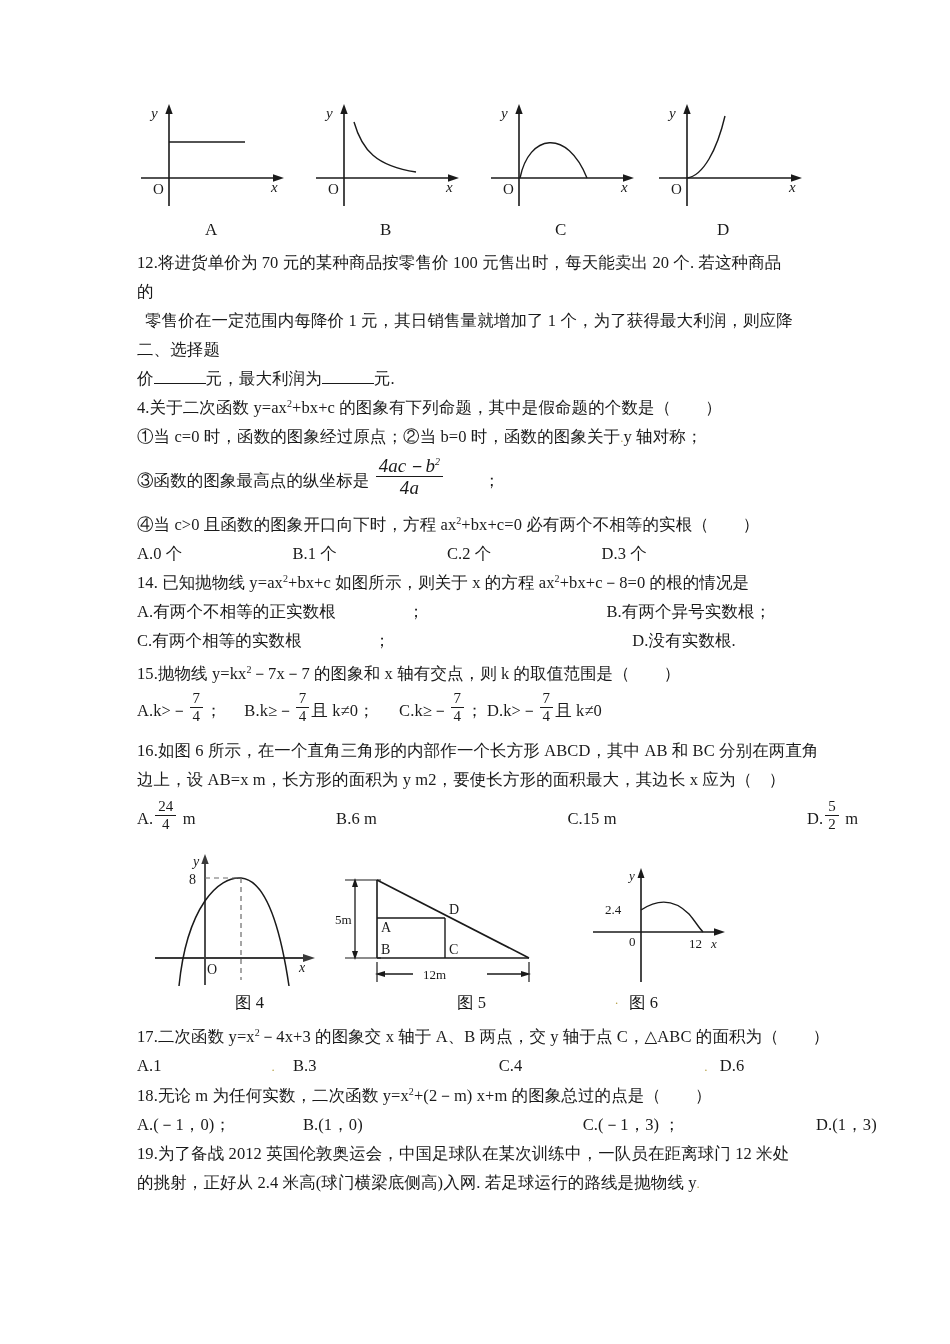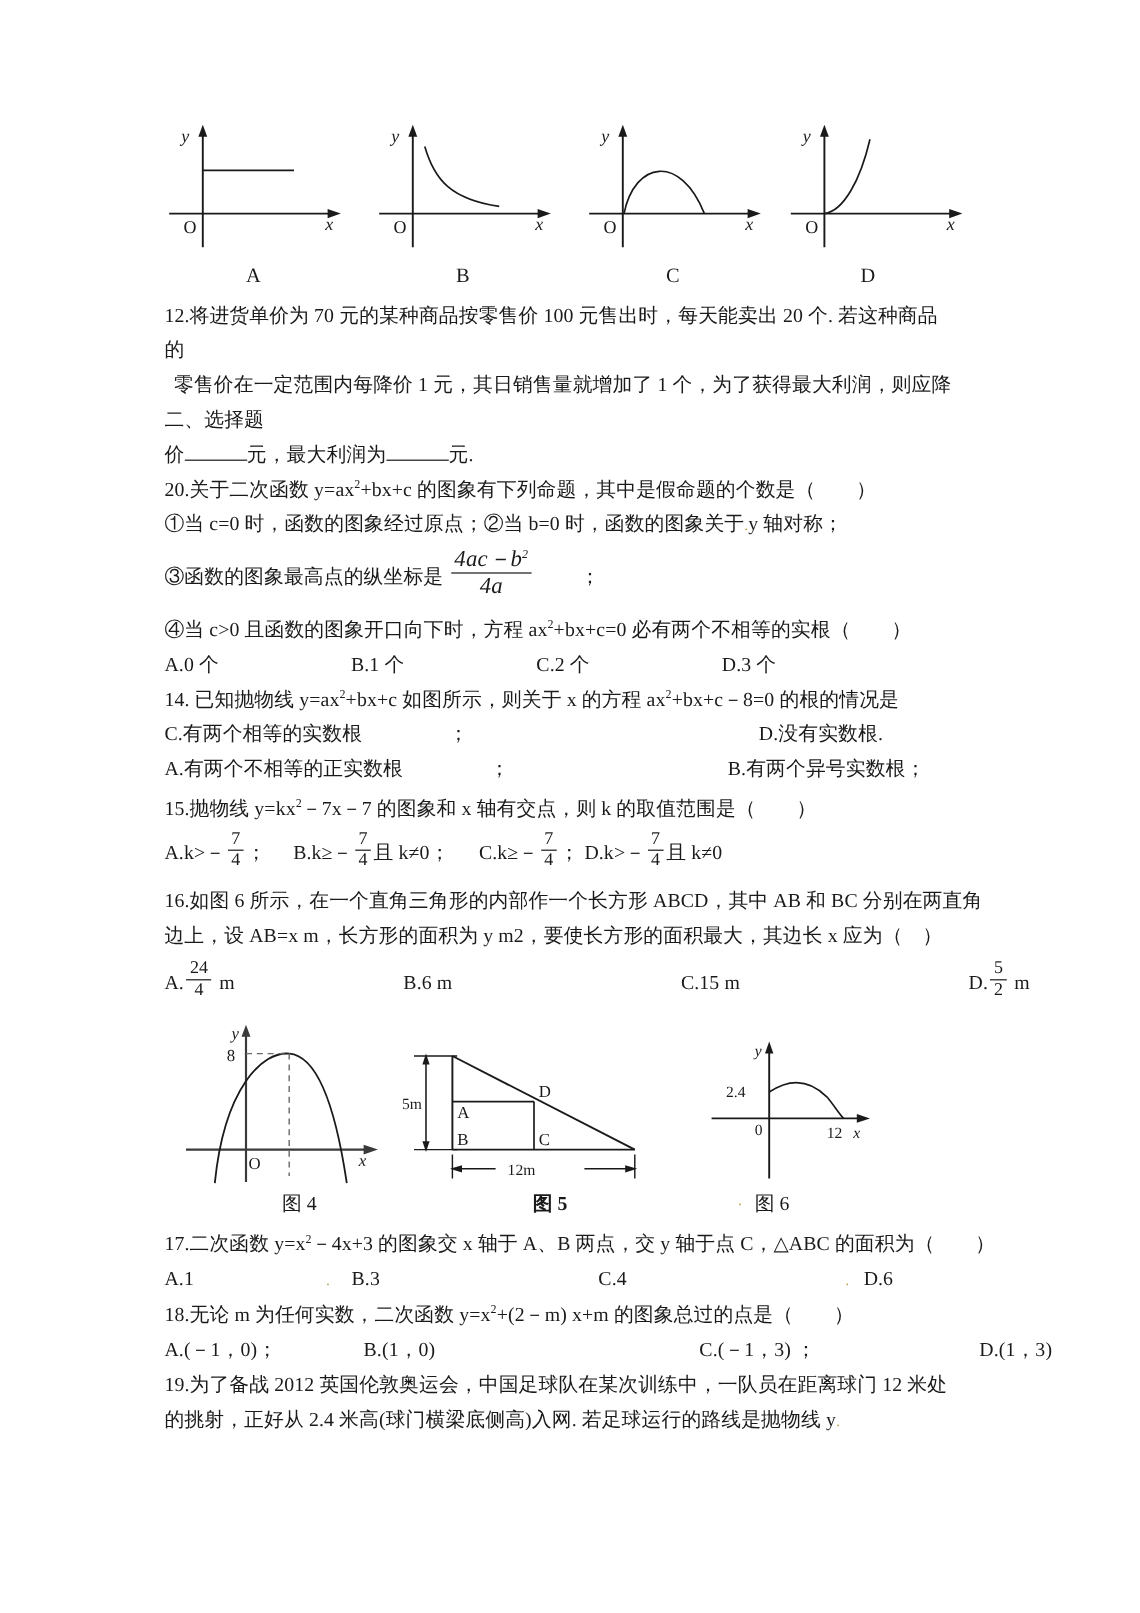--- a/index.html
+++ b/index.html
@@ -176,21 +176,21 @@
   <div class="line cn">12.将进货单价为 70 元的某种商品按零售价 100 元售出时，每天能卖出 20 个. 若这种商品</div>
   <div class="line cn">的</div>
   <div class="line cn" style="text-indent:8px;">零售价在一定范围内每降价 1 元，其日销售量就增加了 1 个，为了获得最大利润，则应降</div>
   <div class="line cn">二、选择题</div>
 
   <div class="line cn">
     <span>价</span><span class="blank"></span><span>元，最大利润为</span><span class="blank"></span><span>元.</span>
   </div>
 
   <div class="line cn">
-    <span>20.关于二次函数 y=ax</span><sup>2</sup><span>+bx+c 的图象有下列命题，其中是假命题的个数是（</span><span class="gap-sm"></span><span>）</span>
+    <span>4.关于二次函数 y=ax</span><sup>2</sup><span>+bx+c 的图象有下列命题，其中是假命题的个数是（</span><span class="gap-sm"></span><span>）</span>
   </div>
   <div class="line cn">
     <span>①当 c=0 时，函数的图象经过原点；②当 b=0 时，函数的图象关于</span><span class="dotmark">.</span><span>y 轴对称；</span>
   </div>
   <div class="line cn" style="line-height:58px;font-family:Liberation Serif, serif;">
     <span>③函数的图象最高点的纵坐标是</span>
     <span class="frac big">
       <span class="num"><span>4ac－b</span><sup>2</sup></span>
       <span class="den">4a</span>
     </span>
@@ -200,24 +200,24 @@
     <span>④当 c&gt;0 且函数的图象开口向下时，方程 ax</span><sup>2</sup><span>+bx+c=0 必有两个不相等的实根（</span><span class="gap-sm"></span><span>）</span>
   </div>
   <div class="line cn">
     <span>A.0 个</span><span class="gap-lg"></span><span>B.1 个</span><span class="gap-lg"></span><span>C.2 个</span><span class="gap-lg"></span><span>D.3 个</span>
   </div>
 
   <div class="line cn">
     <span>14. 已知抛物线 y=ax</span><sup>2</sup><span>+bx+c 如图所示，则关于 x 的方程 ax</span><sup>2</sup><span>+bx+c－8=0 的根的情况是</span>
   </div>
   <div class="line cn">
+    <span>A.有两个不相等的正实数根</span><span class="gap-md"></span><span>；</span><span class="gap-lg"></span><span class="gap-md"></span><span>B.有两个异号实数根；</span>
+  </div>
+  <div class="line cn">
     <span>C.有两个相等的实数根</span><span class="gap-md"></span><span>；</span><span class="gap-lg"></span><span class="gap-lg"></span><span style="display:inline-block;width:22px;"></span><span>D.没有实数根.</span>
-  </div>
-  <div class="line cn">
-    <span>A.有两个不相等的正实数根</span><span class="gap-md"></span><span>；</span><span class="gap-lg"></span><span class="gap-md"></span><span>B.有两个异号实数根；</span>
   </div>
 
   <div class="line cn" style="margin-top:4px;">
     <span>15.抛物线 y=kx</span><sup>2</sup><span>－7x－7 的图象和 x 轴有交点，则 k 的取值范围是（</span><span class="gap-sm"></span><span>）</span>
   </div>
   <div class="line cn" style="line-height:46px;">
     <span><span>A.k&gt;－</span><span class="frac upright"><span class="num">7</span><span class="den">4</span></span><span>；</span></span>
     <span style="display:inline-block;width:14px;"></span>
     <span><span>B.k≥－</span><span class="frac upright"><span class="num">7</span><span class="den">4</span></span><span>且 k≠0；</span></span>
     <span style="display:inline-block;width:16px;"></span>
@@ -297,21 +297,21 @@
         <text x="122" y="82" font-size="13" font-style="italic" fill="#1a1a1a">x</text>
         <text x="16" y="48" font-size="13" fill="#1a1a1a">2.4</text>
         <text x="40" y="80" font-size="13" fill="#1a1a1a">0</text>
         <text x="100" y="82" font-size="13" fill="#1a1a1a">12</text>
       </svg>
     </div>
   </div>
 
   <div class="fig-captions cn">
     <span style="left:98px;">图 4</span>
-    <span style="left:307px;font-weight:bold;">图 5</span>
+    <span style="left:320px;">图 5</span>
     <span style="left:478px;" class="dotmark">.</span>
     <span style="left:492px;">图 6</span>
   </div>
 
   <div class="line cn">
     <span>17.二次函数 y=x</span><sup>2</sup><span>－4x+3 的图象交 x 轴于 A、B 两点，交 y 轴于点 C，△ABC 的面积为（</span><span class="gap-sm"></span><span>）</span>
   </div>
   <div class="line cn">
     <span>A.1</span><span class="gap-lg"></span><span class="dotmark">.</span><span style="display:inline-block;width:18px;"></span><span>B.3</span><span class="gap-lg"></span><span class="gap-md"></span><span>C.4</span><span class="gap-lg"></span><span class="gap-md"></span><span class="dotmark">.</span><span style="display:inline-block;width:12px;"></span><span>D.6</span>
   </div>

